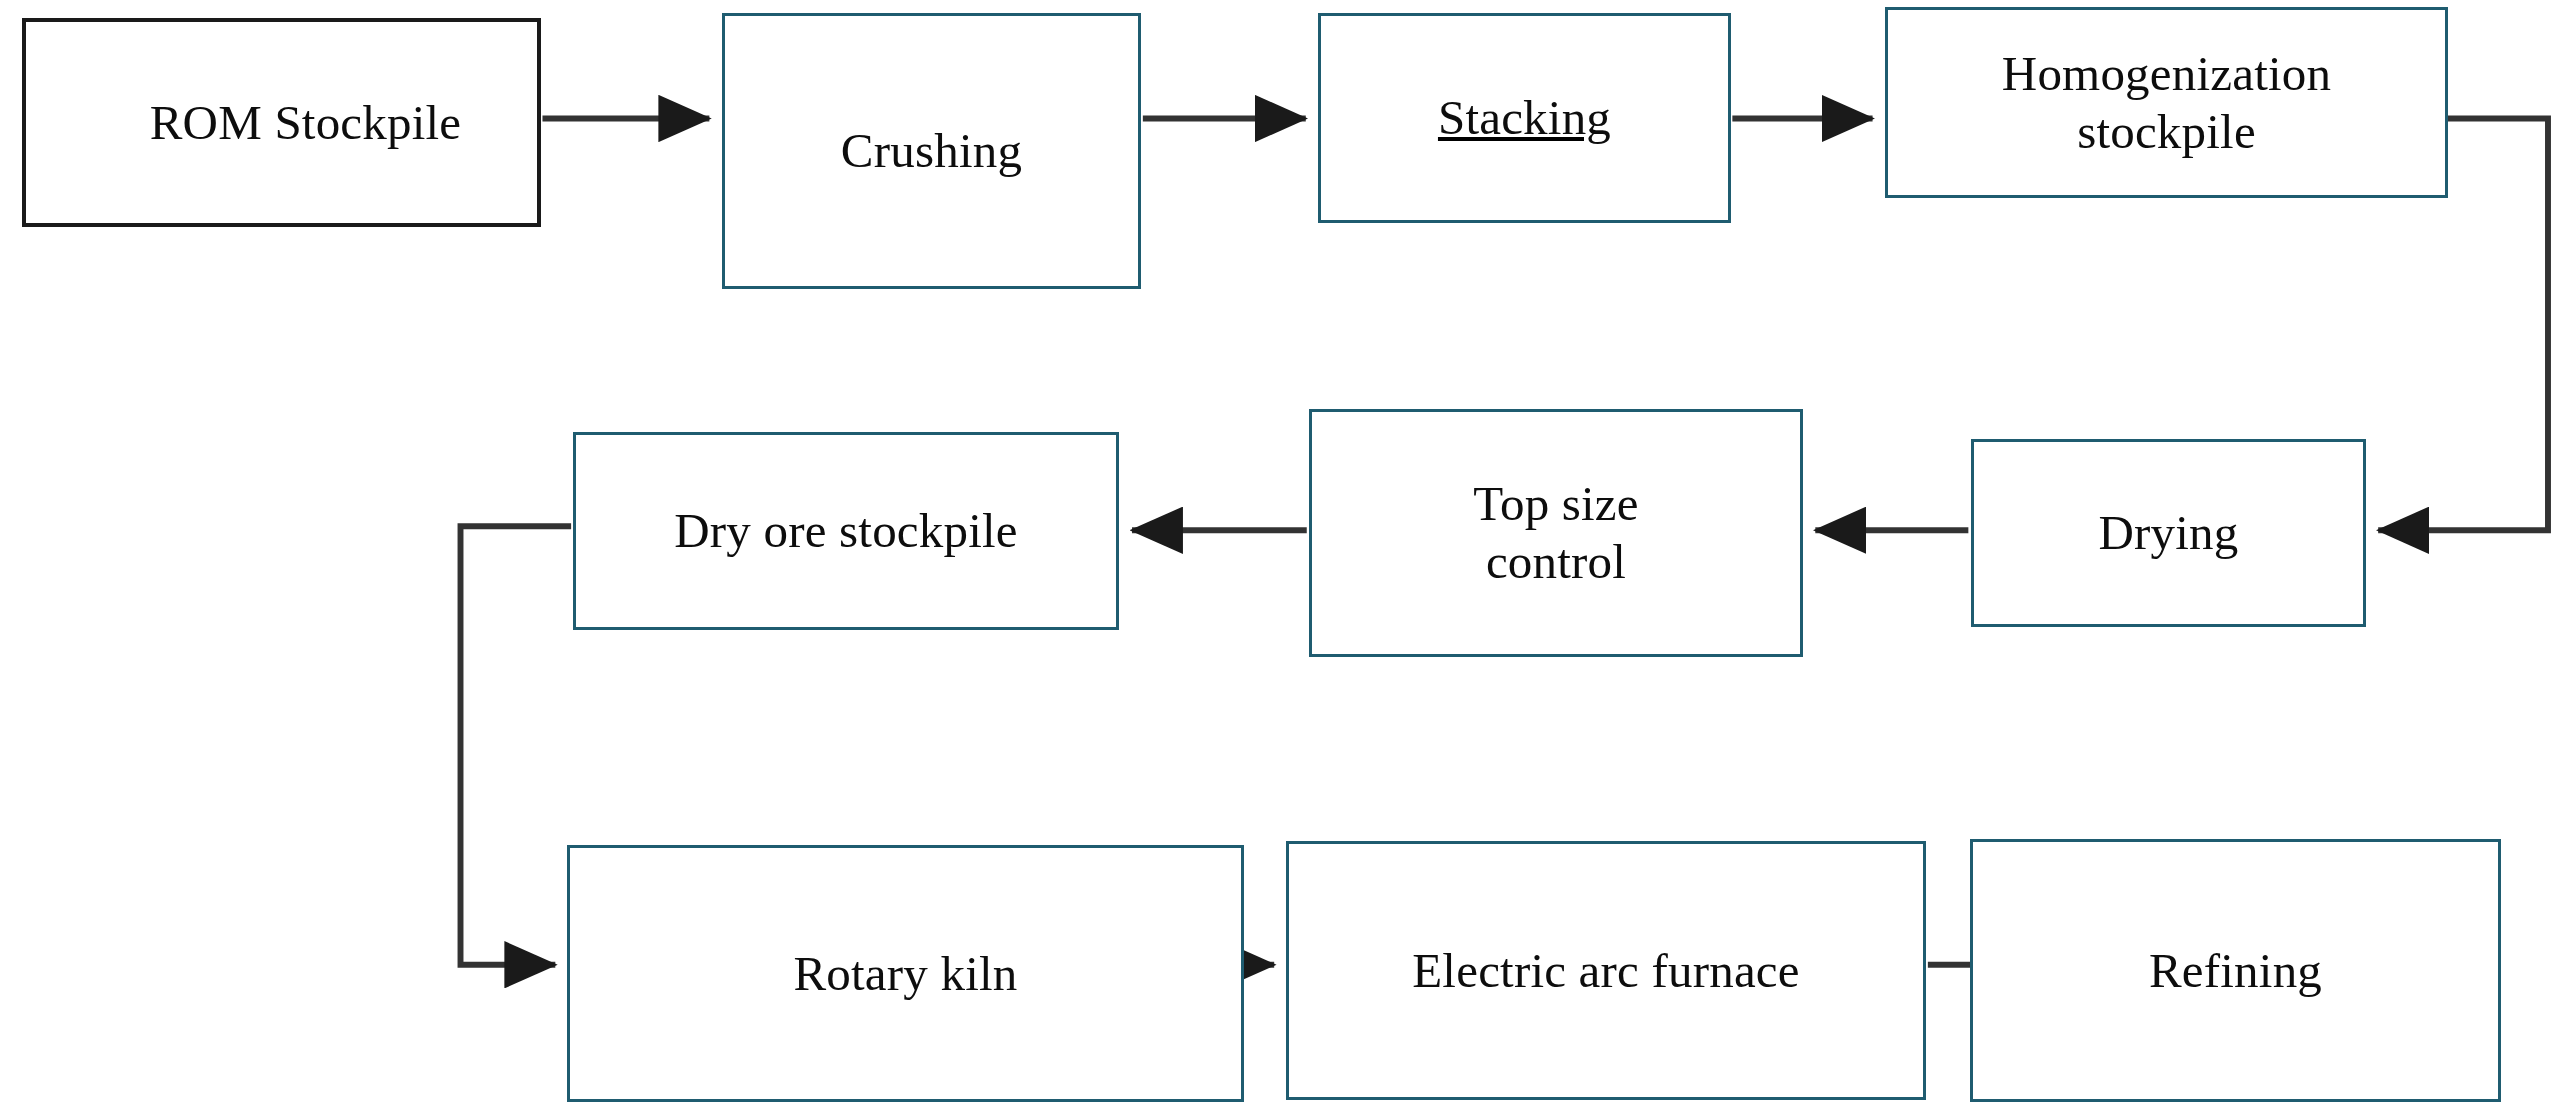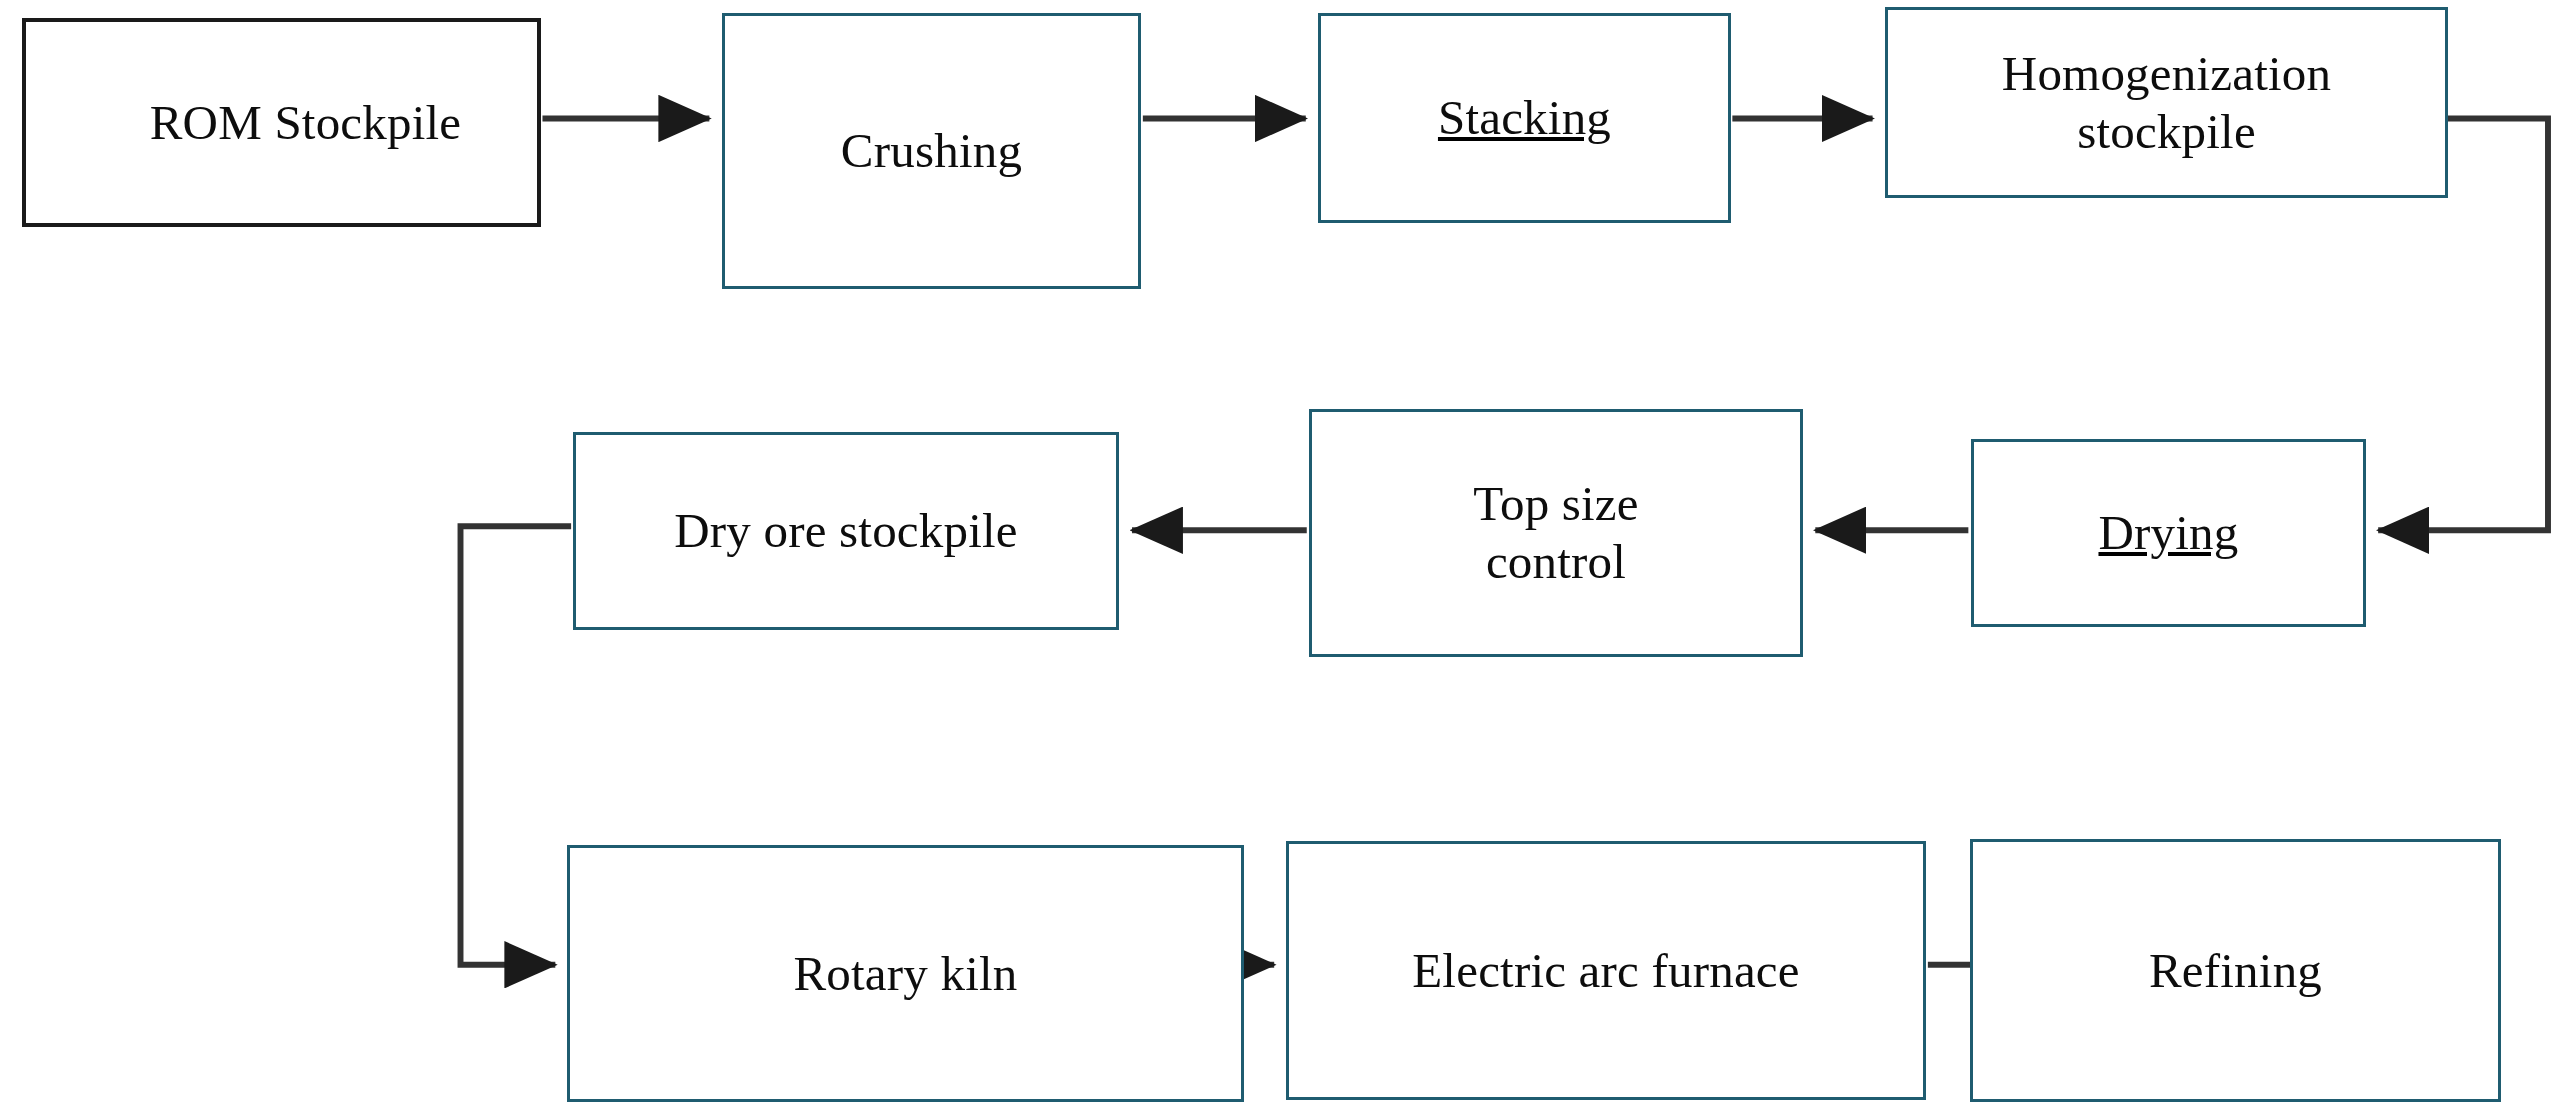--- a/index.html
+++ b/index.html
@@ -108,21 +108,21 @@
 
   <div class="node" style="left:1318px; top:13px; width:413px; height:210px;text-decoration:underline;">
     <span class="node-label">Stacking</span>
   </div>
 
   <div class="node" style="left:1885px; top:7px; width:563px; height:191px;">
     <span class="node-label">Homogenization
 stockpile</span>
   </div>
 
-  <div class="node" style="left:1971px; top:439px; width:395px; height:188px;text-decoration:underline;">
+  <div class="node" style="left:1971px; top:439px; width:395px; height:188px;">
     <span class="node-label">Drying</span>
   </div>
 
   <div class="node" style="left:1309px; top:409px; width:494px; height:248px;">
     <span class="node-label">Top size
 control</span>
   </div>
 
   <div class="node" style="left:573px; top:432px; width:546px; height:198px;">
     <span class="node-label">Dry ore stockpile</span>

